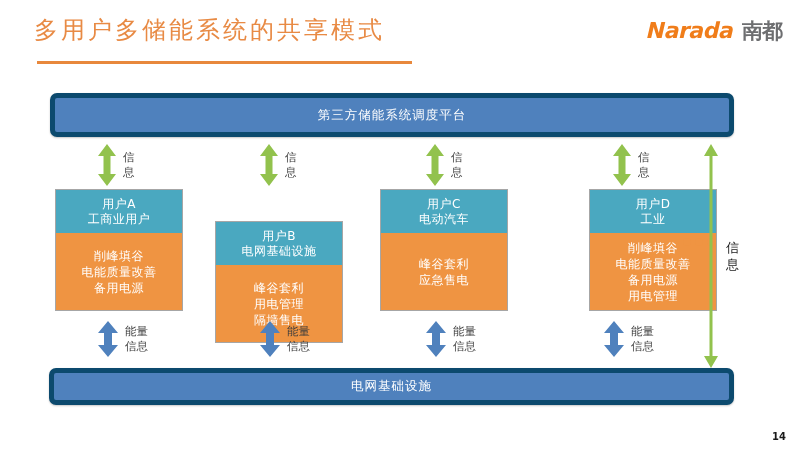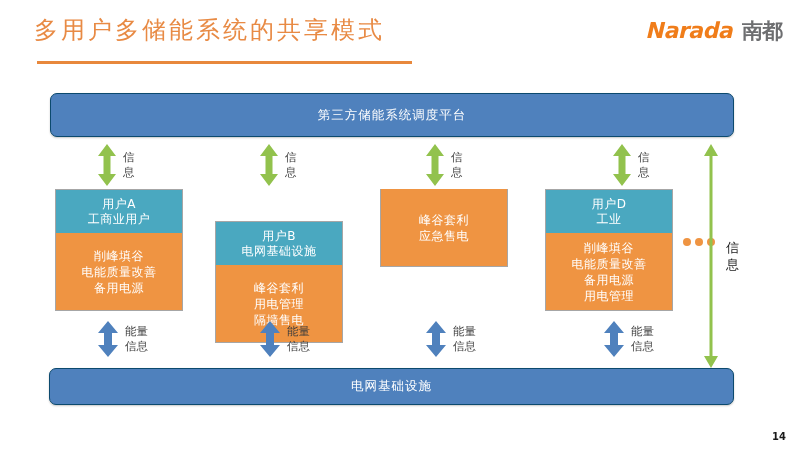--- a/index.html
+++ b/index.html
@@ -64,21 +64,21 @@
     margin-left: 8px;
     letter-spacing: -1px;
   }
 
   
   .band {
     position: absolute;
     box-sizing: border-box;
     border-radius: 7px;
     background: #4f81bd;
-    border: 1px solid #0c4a6e;
+    border: 5px solid #0c4a6e;
     color: #ffffff;
     display: flex;
     align-items: center;
     justify-content: center;
     font-size: 12.5px;
     letter-spacing: 1px;
     box-shadow: 0 1px 2px rgba(0,0,0,0.22);
   }
   .band-top {
     left: 50px;
@@ -272,27 +272,31 @@
       <div>电网基础设施</div>
     </div>
     <div class="user-body" style="height:78px;">
       <div>峰谷套利</div>
       <div>用电管理</div>
       <div>隔墙售电</div>
     </div>
   </div>
 
   <div class="col col-c" style="top:189px;">
+    <div class="user-head">
+      <div>用户C</div>
+      <div>电动汽车</div>
+    </div>
     <div class="user-body" style="height:78px;">
       <div>峰谷套利</div>
       <div>应急售电</div>
     </div>
   </div>
 
-  <div class="col col-d" style="top:189px;">
+  <div class="col col-d" style="top:189px;margin-left:44px;">
     <div class="user-head">
       <div>用户D</div>
       <div>工业</div>
     </div>
     <div class="user-body" style="height:78px;">
       <div>削峰填谷</div>
       <div>电能质量改善</div>
       <div>备用电源</div>
       <div>用电管理</div>
     </div>

